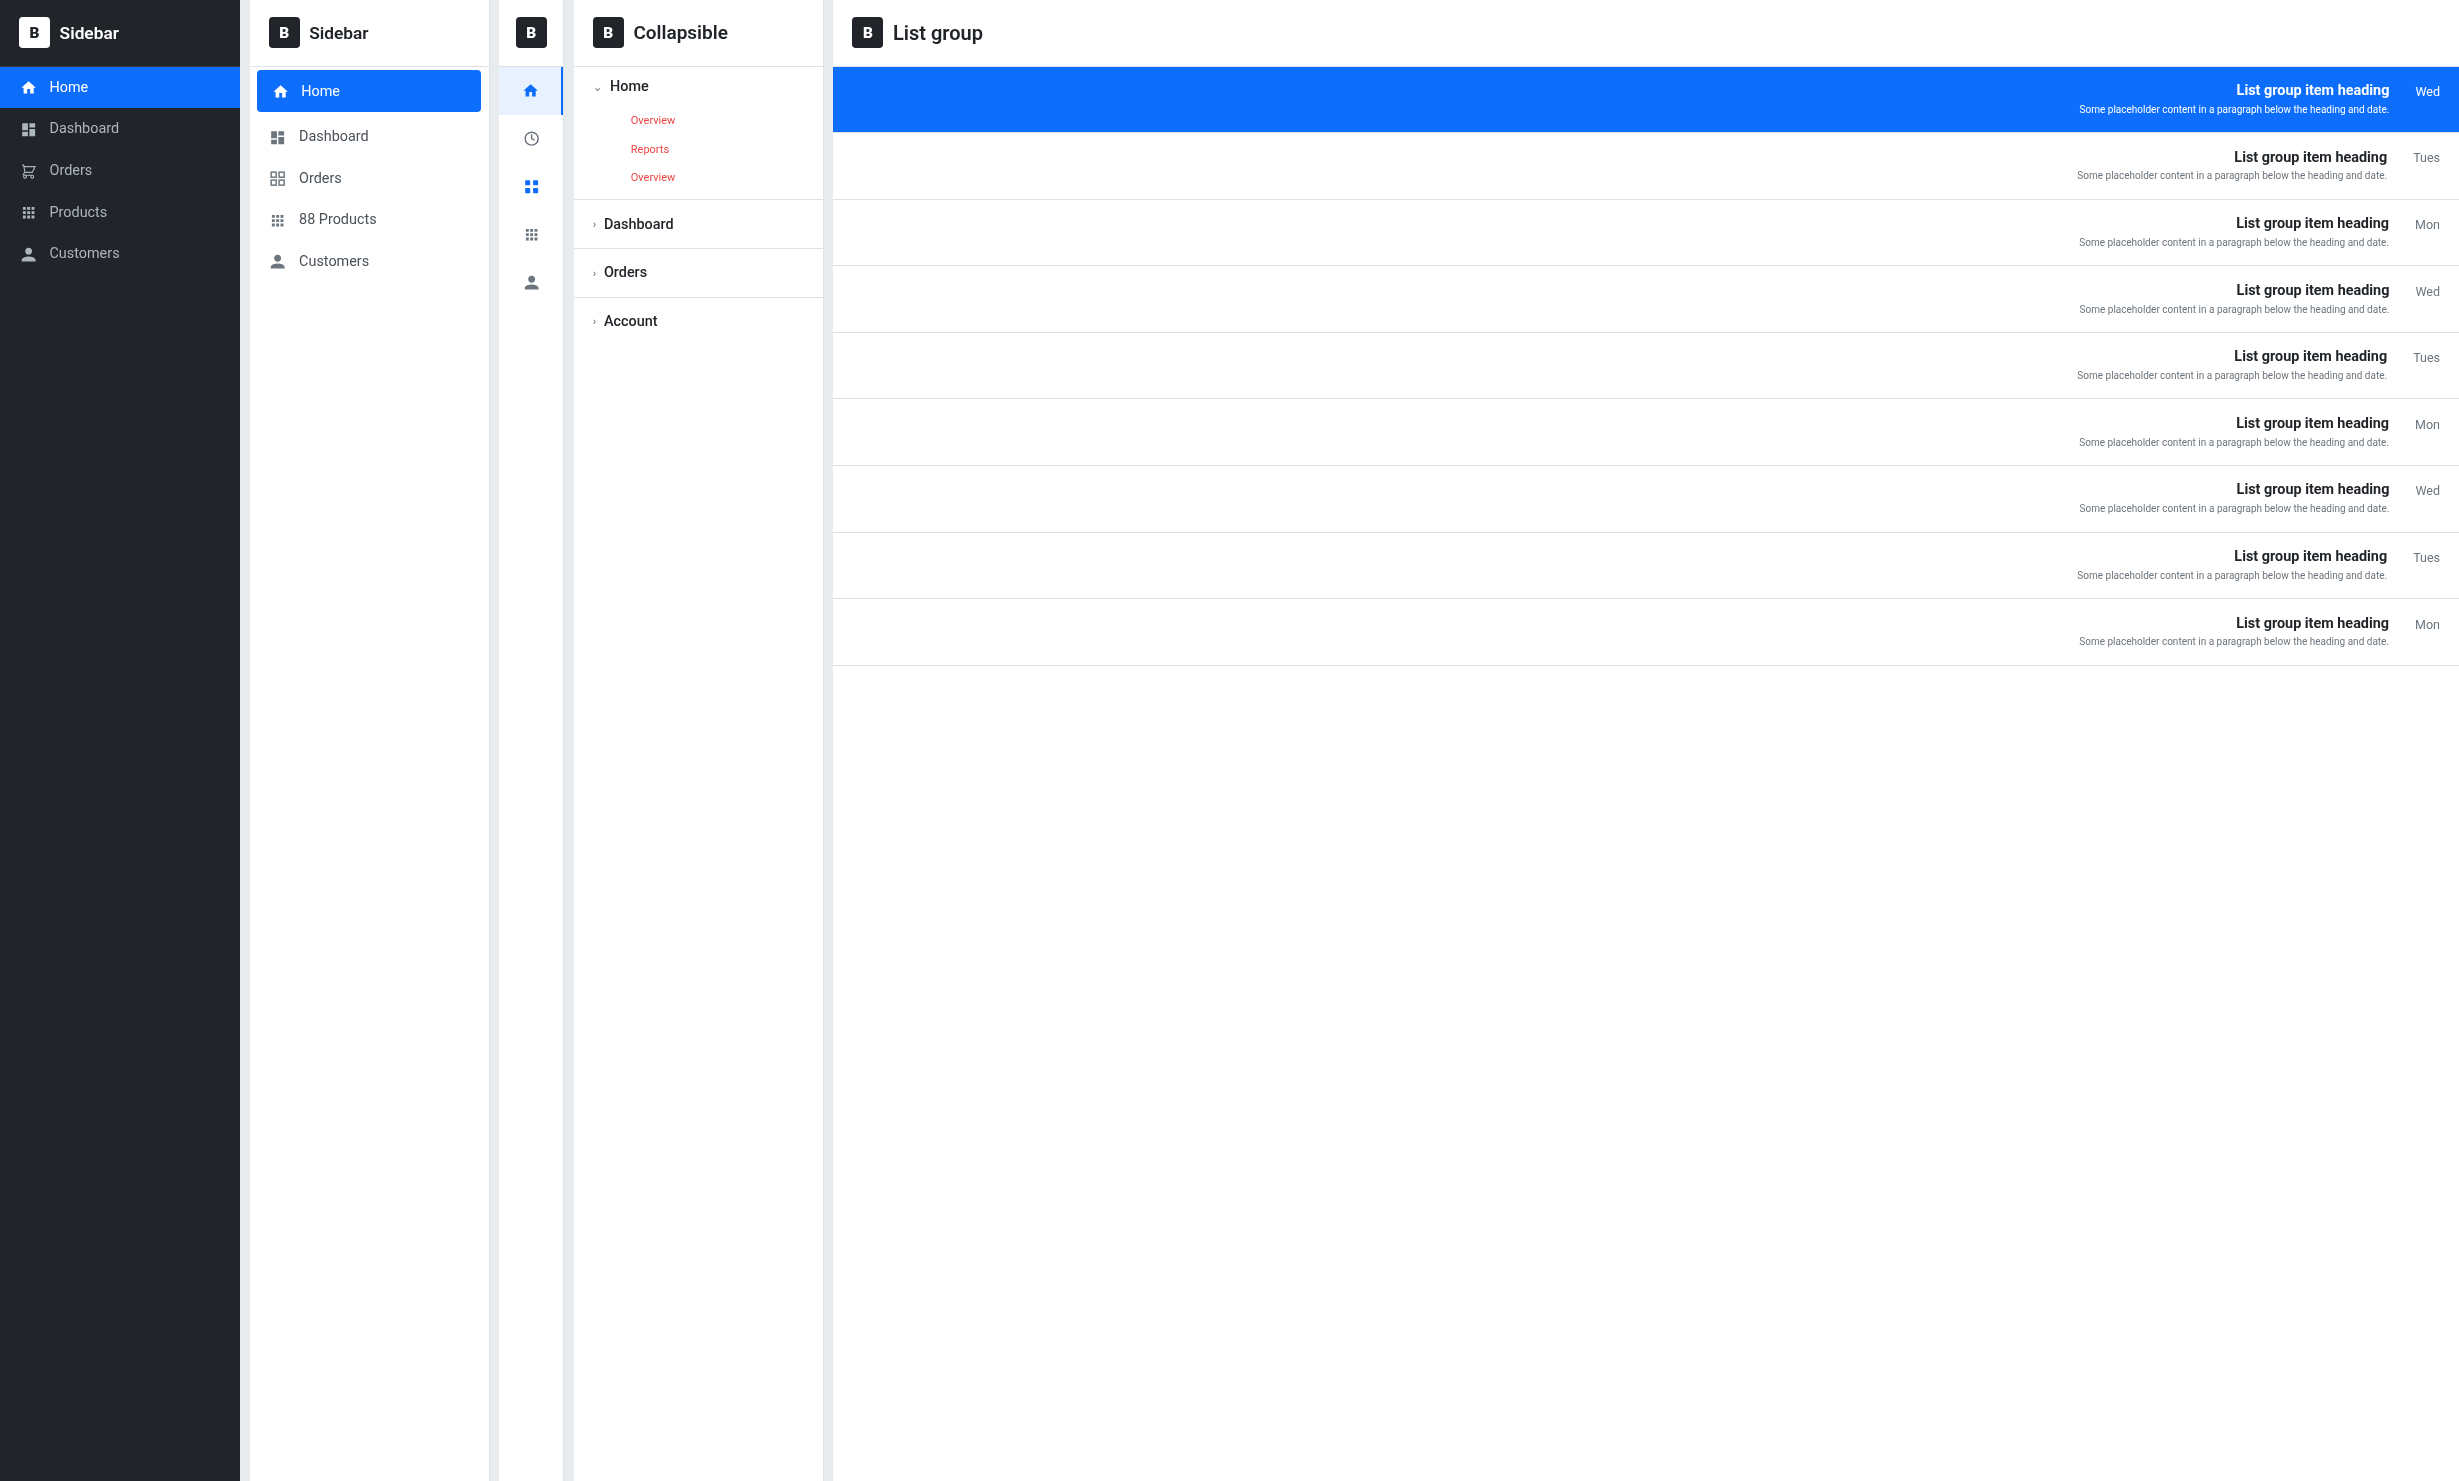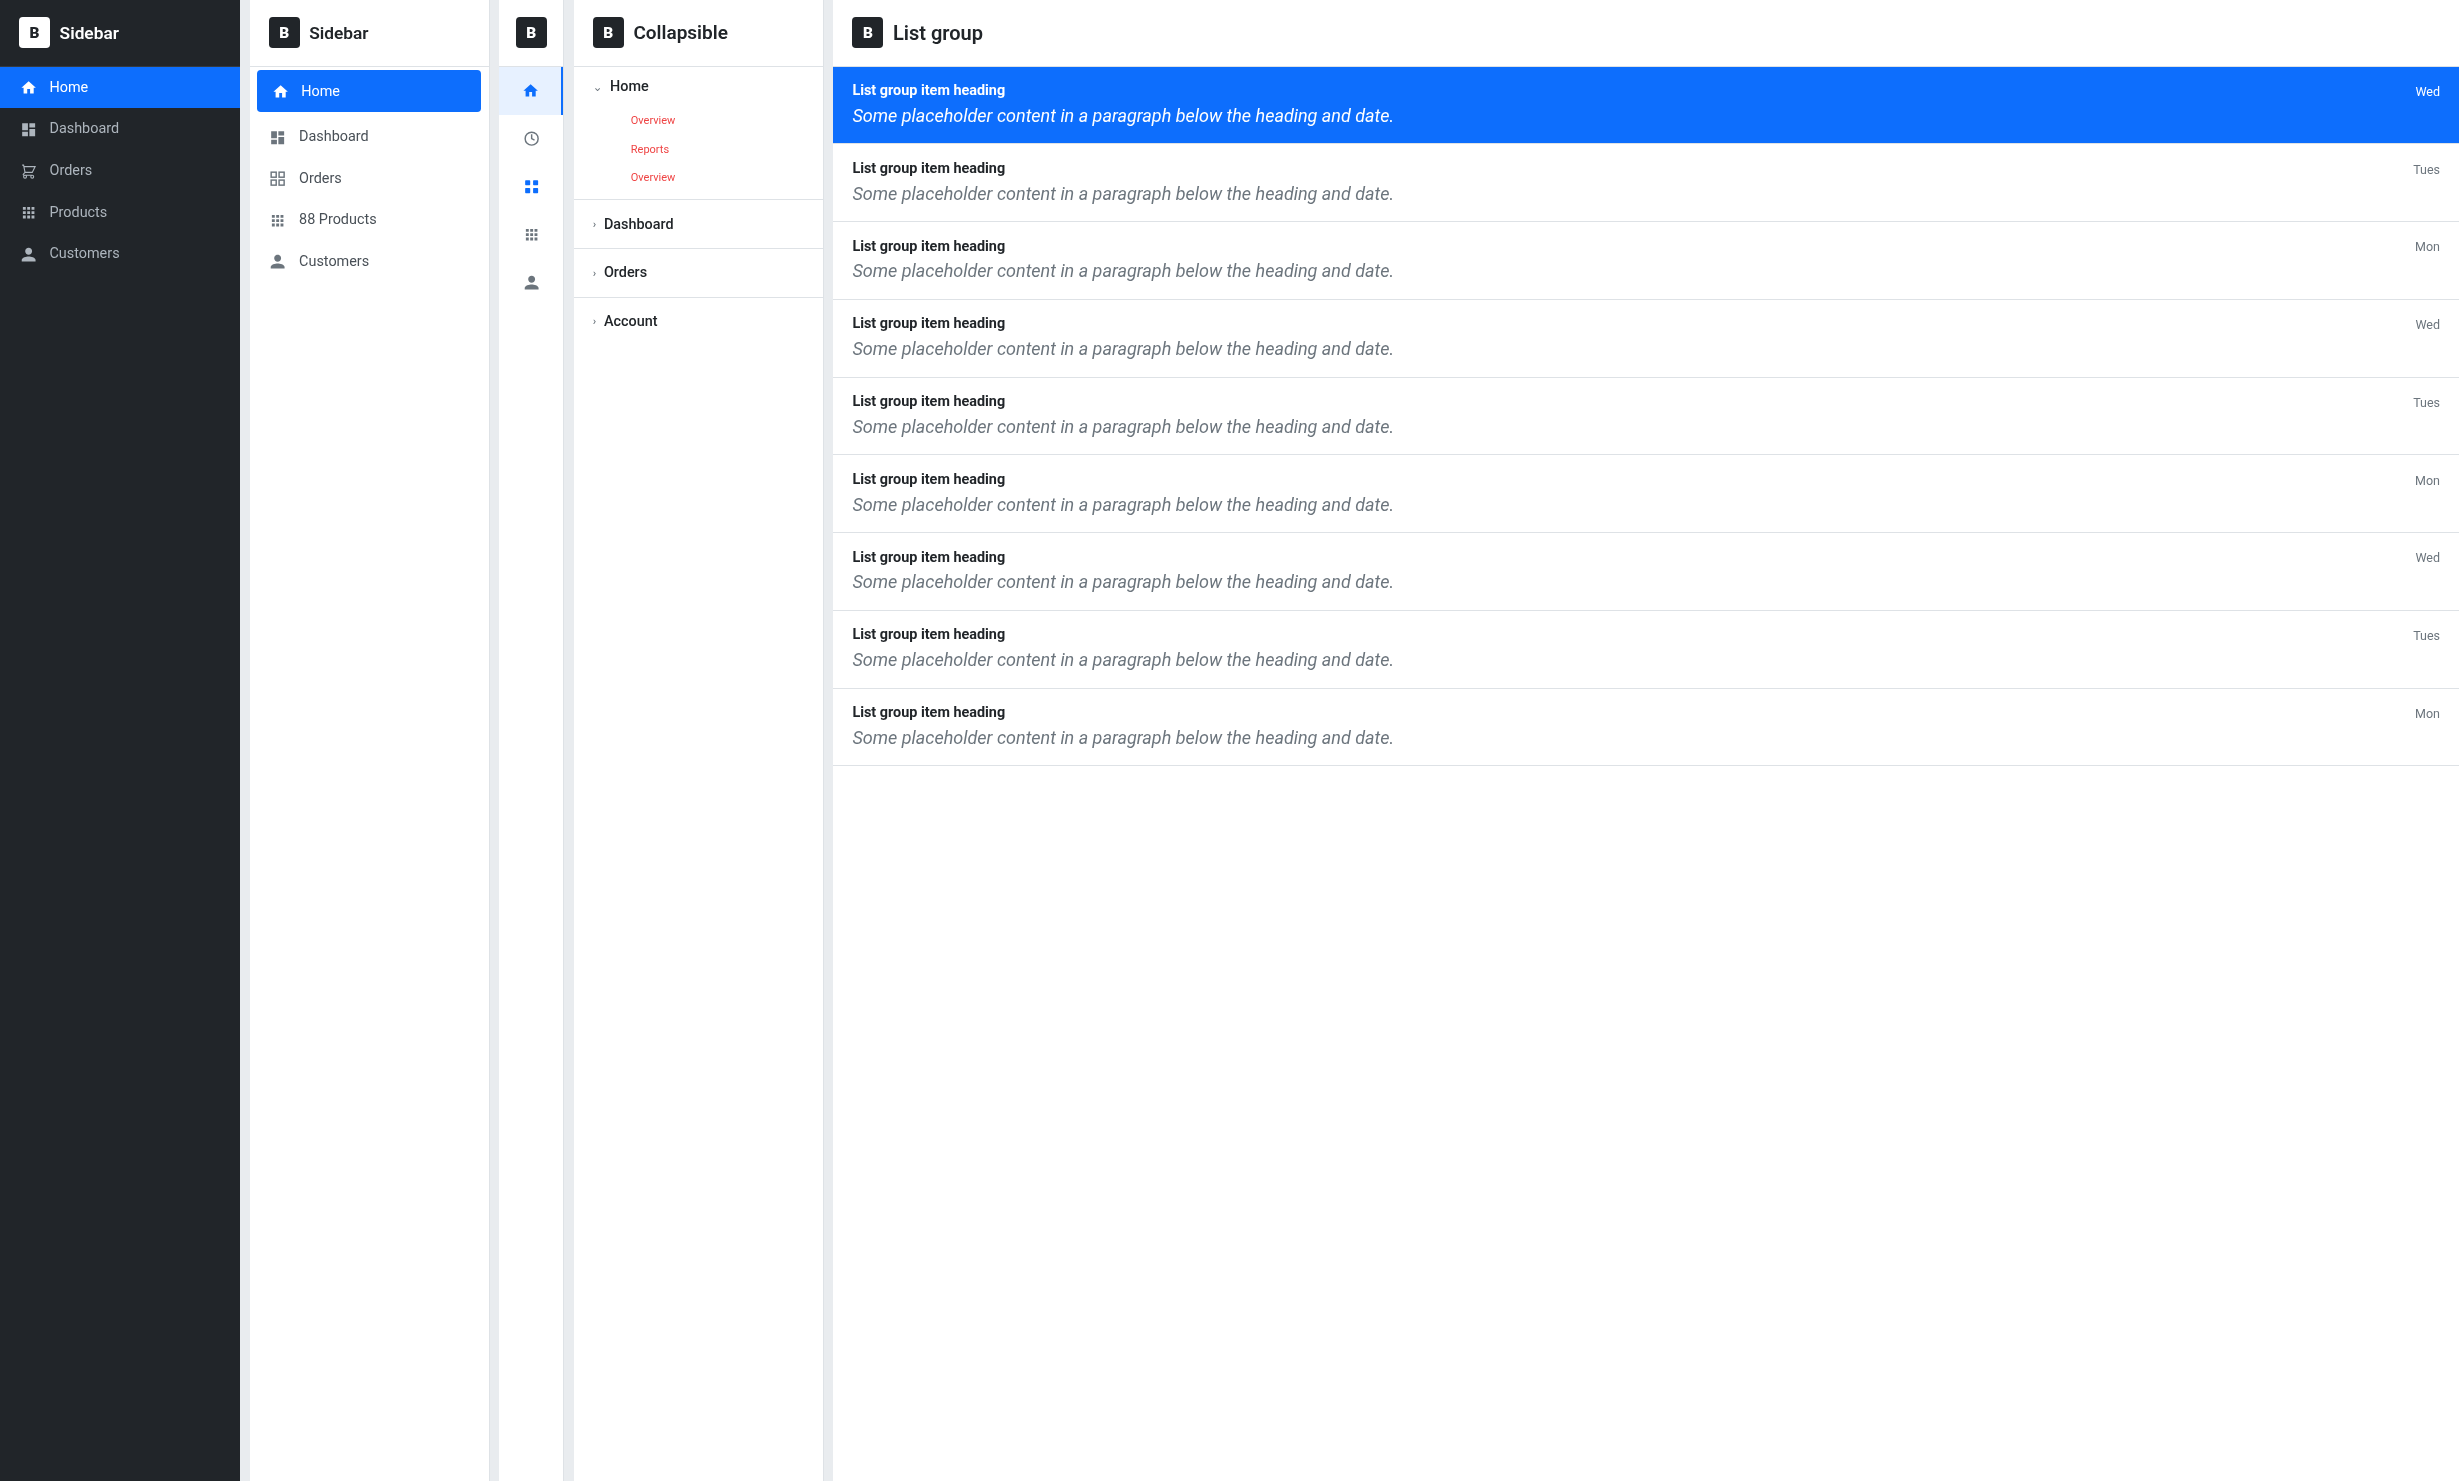--- a/index.html
+++ b/index.html
@@ -279,20 +279,21 @@
       display: flex;
       flex-direction: column;
     }
     .list-group-item {
       display: flex;
       align-items: flex-start;
       justify-content: space-between;
       padding: 15.4px 19px;
       border-bottom: 1px solid #dee2e6;
       cursor: pointer;
+      text-align: right;
     }
     .list-group-item.active {
       background: #0d6efd;
       color: #fff;
     }
     .list-group-item.active .item-heading {
       color: #fff;
     }
     .list-group-item.active .item-text {
       color: #fff;
@@ -303,24 +304,23 @@
     .list-group-item .item-content {
       flex: 1;
     }
     .list-group-item .item-heading {
       font-weight: 700;
       font-size: 14.4px;
       color: #212529;
       margin-bottom: 3.8px;
     }
     .list-group-item .item-text {
-      font-size: 18px;
+      font-size: 10px;
       color: #6c757d;
       line-height: 1.4;
-      font-style: italic;
     }
     .list-group-item .item-badge {
       font-size: 12.5px;
       color: #6c757d;
       white-space: nowrap;
       margin-left: 26px;
       padding-top: 1.9px;
     }
 
     

